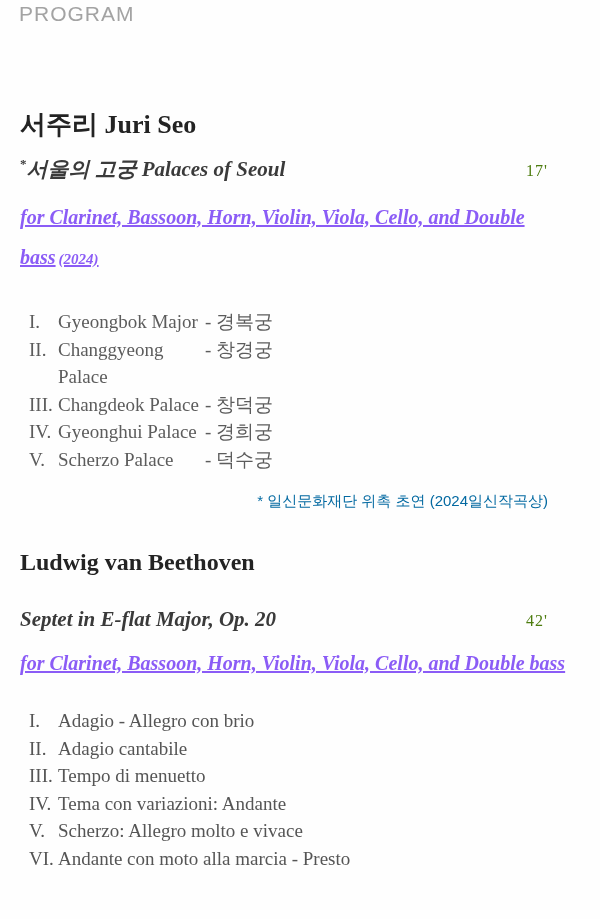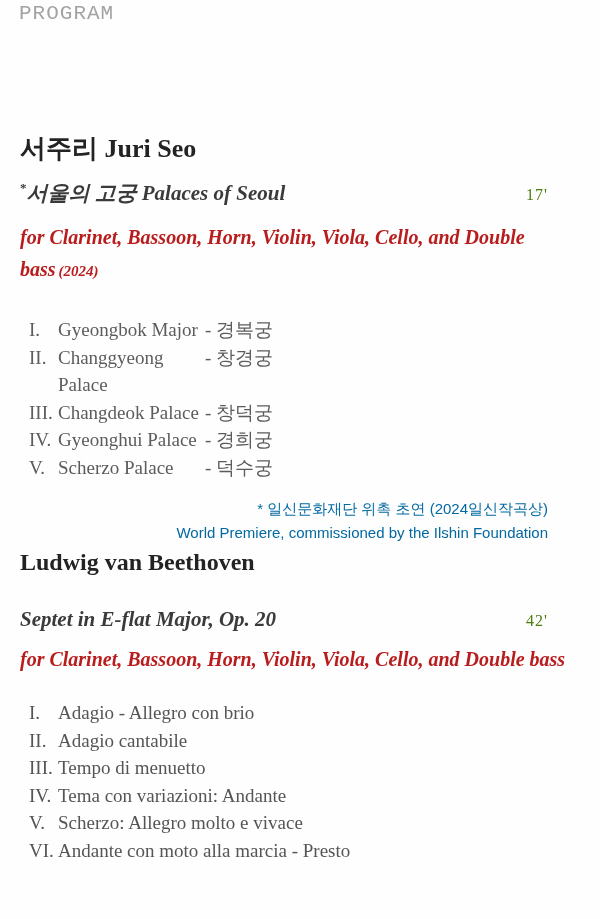--- a/index.html
+++ b/index.html
@@ -10,27 +10,27 @@
   }
   .page {
     position: relative;
     width: 600px; height: 919px;
     background: #fefefe;
     overflow: hidden;
   }
   .program-header {
     position: absolute;
     top: 2px; left: 19px;
-    font-family: Liberation Mono, monospace;
+    font-family: Liberation Sans, sans-serif;
     font-size: 21px;
     letter-spacing: 1px;
     color: #a3a3a3;
   }
   .piece { position: absolute; left: 20px; width: 560px; }
-  .piece-1 { top: 110px; margin-top: 24px; }
+  .piece-1 { top: 110px; }
   .piece-2 { top: 547px; }
 
   .composer {
     margin: 0;
     font-size: 26px;
     font-weight: bold;
     color: #232323;
     line-height: 30px;
   }
   .piece-2 .composer { font-size: 24px; }
@@ -65,22 +65,23 @@
     color: #4d7c0f;
     margin-right: 32px;
     white-space: nowrap;
   }
 
   .instrumentation {
     margin-top: 12px;
     font-size: 20px;
     font-weight: bold;
     font-style: italic;
-    color: #b91c1c;
-    line-height: 32px;
+    color: #8b5cf6;
+    line-height: 40px;
+    text-decoration: underline;
   }
   .piece-2 .instrumentation { margin-top: 8px; }
   .instr-year { font-size: 15px; margin-left: 3px; }
 
   .movements {
     list-style: none;
     margin: 29px 0 0 0;
     padding: 0;
     font-size: 19px;
     color: #5c5c5c;
@@ -157,21 +158,20 @@
         <span class="mv-left">
             <span class="numeral">V.</span>
             <span class="mv-name">Scherzo Palace</span>
           </span>
         <span class="mv-ko">- 덕수궁</span>
       </li>
     </ul>
 
     <div class="footnotes">
       <div class="footnote">* 일신문화재단 위촉 초연 (2024일신작곡상)</div>
-      <div class="footnote">World Premiere, commissioned by the Ilshin Foundation</div>
     </div>
   </section>
 
   <section class="piece piece-2">
     <h2 class="composer">Ludwig van Beethoven</h2>
 
     <div class="title-row">
       <div class="work-title">Septet in E-flat Major, Op. 20</div>
       <div class="duration">42'</div>
     </div>

